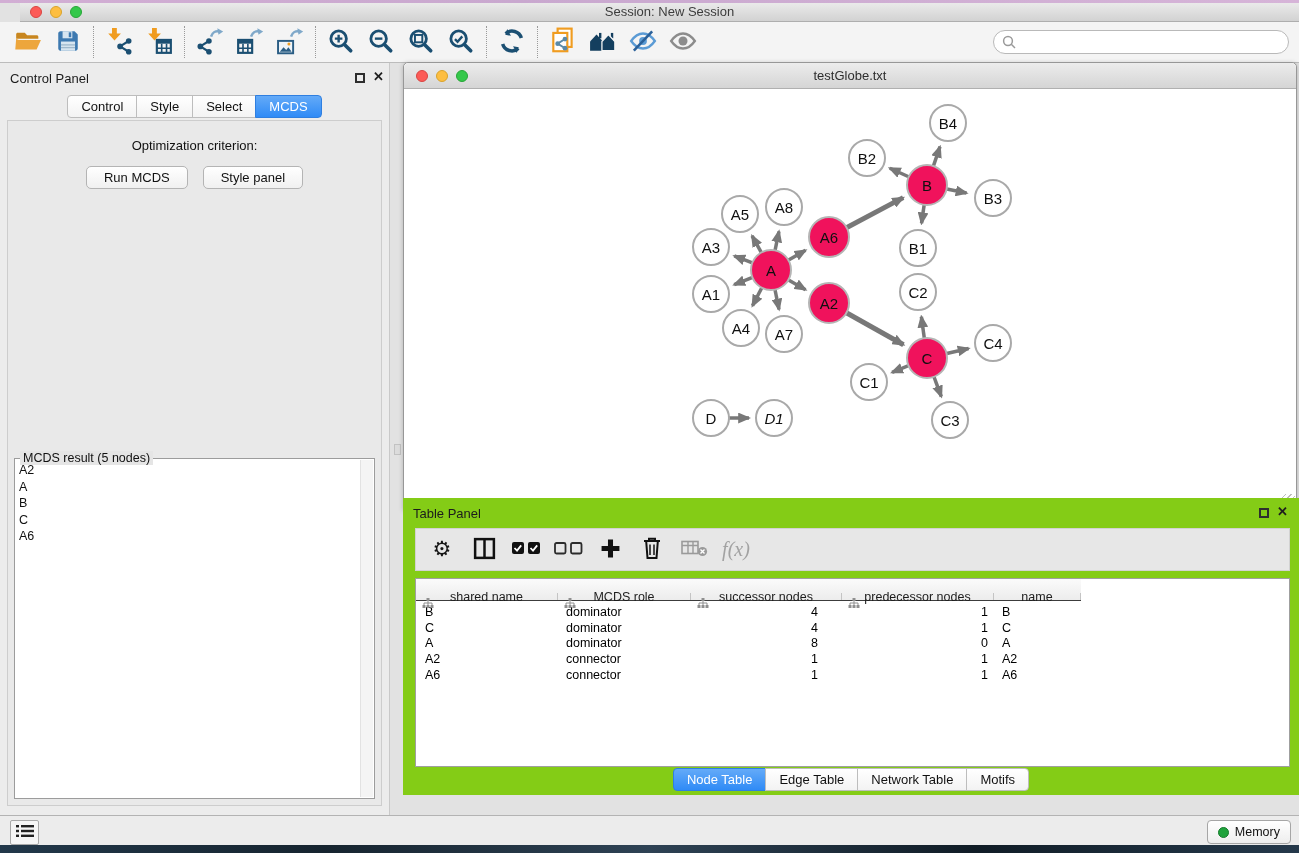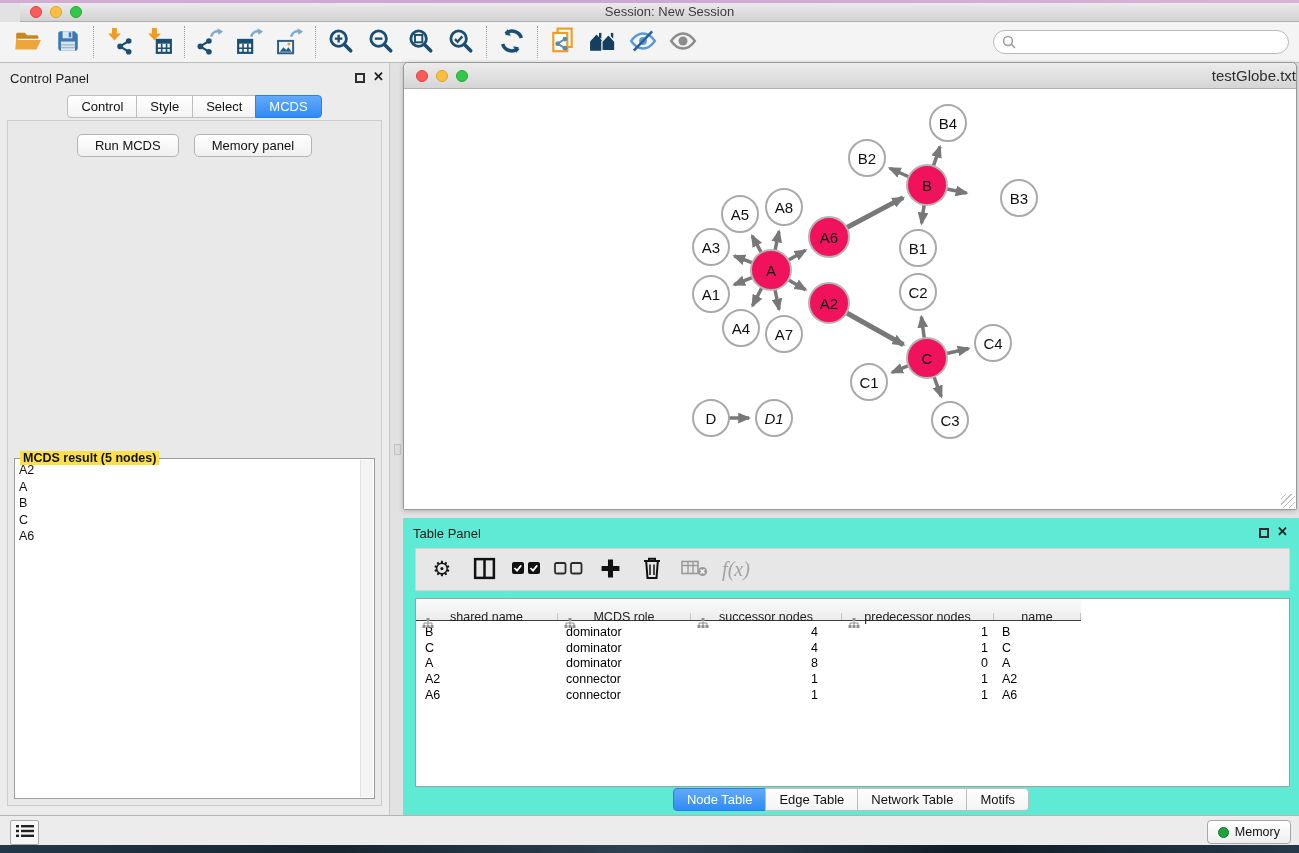--- a/index.html
+++ b/index.html
@@ -46,39 +46,39 @@
   .cp-body{position:absolute;left:7px;right:7px;top:57px;bottom:9px;background:#e9e9e9;border:1px solid #cdcdcd;}
   .opt-label{text-align:center;margin-top:17px;font-size:13px;color:#111;}
   .select-box{width:312px;height:22px;margin:9px auto 0;background:#fff;border:1px solid #a6a6a6;border-radius:4px;display:flex;align-items:center;cursor:pointer;}
   .select-text{flex:1;font-size:13px;padding-left:9px;color:#111;white-space:nowrap;overflow:hidden;}
   .select-spinner{width:17px;height:22px;margin:-1px -1px -1px 0;border-radius:0 4px 4px 0;background:linear-gradient(#7fb9f9,#3e92f5);display:flex;flex-direction:column;align-items:center;justify-content:center;gap:2px;}
   .chev-up{width:0;height:0;border-left:4px solid transparent;border-right:4px solid transparent;border-bottom:5px solid #fff;}
   .chev-down{width:0;height:0;border-left:4px solid transparent;border-right:4px solid transparent;border-top:5px solid #fff;}
   .cp-buttons{display:flex;justify-content:center;gap:15px;margin-top:13px;}
   .mac-btn{font-size:13px;padding:3px 17px;background:linear-gradient(#ffffff,#f0f0f0);border:1px solid #b4b4b4;border-radius:5px;color:#111;cursor:pointer;font-family:"Liberation Sans",sans-serif;}
   .result-box{position:absolute;left:6px;right:6px;top:337px;bottom:6px;border:1px solid #9c9c9c;background:#fff;}
-  .result-legend{position:absolute;top:-8px;left:5px;background:#fde047;padding:0 3px;font-size:12.5px;color:#111;font-weight:bold;}
+  .result-legend{position:absolute;top:-8px;left:5px;background:#e5e5e5;padding:0 3px;font-size:12.5px;color:#111;}
   .result-scroll{position:absolute;top:1px;bottom:1px;right:1px;width:13px;background:#f4f4f4;border-left:1px solid #e2e2e2;cursor:pointer;}
   .result-list{position:absolute;inset:3px 16px 2px 4px;overflow:hidden;}
   .result-item{font-size:12.5px;line-height:16.5px;color:#111;cursor:pointer;}
 
   
   .network-window{position:absolute;left:403px;top:62px;width:894px;height:448px;background:#fff;border:1px solid #979797;border-radius:5px 5px 2px 2px;box-shadow:0 1px 5px rgba(0,0,0,.22);}
   .nw-titlebar{height:26px;background:linear-gradient(#ececec,#d5d5d5);border-bottom:1px solid #b0b0b0;border-radius:5px 5px 0 0;position:relative;}
   .nw-traffic{position:absolute;top:7px;left:12px;display:flex;gap:8px;}
-  .nw-title{text-align:right;font-size:15px;line-height:25px;color:#2e2e2e;}
+  .nw-title{text-align:center;font-size:13px;line-height:25px;color:#2e2e2e;}
   .nw-canvas{position:absolute;top:27px;left:0;right:0;bottom:0;background:#fff;overflow:hidden;}
   .nw-canvas svg{position:absolute;left:0;top:0;}
   .gnode{position:absolute;border-radius:50%;display:flex;align-items:center;justify-content:center;font-size:15px;color:#101010;background:#fff;border:2px solid #a9a9a9;cursor:pointer;}
   .gnode.mcds{background:#f0125c;border-color:#b5b5b5;}
   .resize-grip{position:absolute;right:1px;bottom:1px;width:14px;height:14px;cursor:nwse-resize;background:repeating-linear-gradient(135deg,transparent 0 3px,#bdbdbd 3px 4px);}
   .divider-grip{position:absolute;left:394px;top:444px;width:7px;height:11px;background:#dcdcdc;border:1px solid #c2c2c2;cursor:col-resize;}
 
   
-  .table-panel{position:absolute;left:403px;top:518px;width:896px;height:297px;background:#5eead4;}
+  .table-panel{position:absolute;left:403px;top:498px;width:896px;height:297px;background:#84cc16;}
   .tp-float{right:30px;} .tp-close{right:11px;}
   .tp-toolbar{position:absolute;left:12px;top:30px;width:875px;height:43px;background:#e7e7e7;border:1px solid #d2d2d2;display:flex;align-items:center;gap:6px;padding:0 8px;}
   .tpt-btn{height:36px;min-width:36px;display:flex;align-items:center;justify-content:center;background:none;border:none;cursor:pointer;}
   .tpt-btn .gear-glyph{font-size:21px;line-height:21px;color:#161616;font-family:"DejaVu Sans",sans-serif;}
   .fx-glyph{font-family:"Liberation Serif",serif;font-style:italic;font-size:20px;color:#a2a2a2;}
   .data-table{position:absolute;left:12px;top:80px;width:875px;height:189px;background:#fff;border:1px solid #9f9f9f;overflow:hidden;}
   .thead{display:flex;height:22px;border-bottom:1px solid #3c3c3c;background:linear-gradient(#fbfbfb,#ececec);width:665px;}
   .th{position:relative;display:flex;align-items:center;justify-content:center;font-size:12.5px;color:#1d1d1d;border-right:1px solid #c4c4c4;cursor:pointer;margin-top:14px;}
   .th .hier{position:absolute;left:6px;top:5px;}
   .tbody{padding-top:3px;}
@@ -266,23 +266,24 @@
   <div class="panel-title">Control Panel</div>
   <button class="float-btn cp-float"></button>
   <button class="close-btn cp-close">✕</button>
   <div class="cp-tabs" id="cp-tabs">
       <button class="seg-tab">Control</button>
       <button class="seg-tab">Style</button>
       <button class="seg-tab">Select</button>
       <button class="seg-tab selected">MCDS</button>
     </div>
   <div class="cp-body">
+    <div class="opt-label">Optimization criterion:</div>
     <div class="cp-buttons">
       <button class="mac-btn">Run MCDS</button>
-      <button class="mac-btn">Memory panel</button>
+      <button class="mac-btn">Style panel</button>
     </div>
     <div class="result-box">
       <div class="result-legend">MCDS result (5 nodes)</div>
       <div class="result-list" id="result-list">
           <div class="result-item">A2</div>
           <div class="result-item">A</div>
           <div class="result-item">B</div>
           <div class="result-item">C</div>
           <div class="result-item">A6</div>
         </div>
@@ -334,21 +335,21 @@
       <div class="gnode mcds" style="left: 404px; top: 192px; width: 42px; height: 42px;">A2</div>
       <div class="gnode" style="left: 288px; top: 138px; width: 38px; height: 38px;">A3</div>
       <div class="gnode" style="left: 318px; top: 219px; width: 38px; height: 38px;">A4</div>
       <div class="gnode" style="left: 317px; top: 105px; width: 38px; height: 38px;">A5</div>
       <div class="gnode mcds" style="left: 404px; top: 126px; width: 42px; height: 42px;">A6</div>
       <div class="gnode" style="left: 361px; top: 225px; width: 38px; height: 38px;">A7</div>
       <div class="gnode" style="left: 361px; top: 98px; width: 38px; height: 38px;">A8</div>
       <div class="gnode mcds" style="left: 502px; top: 74px; width: 42px; height: 42px;">B</div>
       <div class="gnode" style="left: 495px; top: 139px; width: 38px; height: 38px;">B1</div>
       <div class="gnode" style="left: 444px; top: 49px; width: 38px; height: 38px;">B2</div>
-      <div class="gnode" style="left: 596px; top: 89px; width: 38px; height: 38px;">B3</div>
+      <div class="gnode" style="left: 570px; top: 89px; width: 38px; height: 38px;">B3</div>
       <div class="gnode" style="left: 525px; top: 14px; width: 38px; height: 38px;">B4</div>
       <div class="gnode mcds" style="left: 502px; top: 247px; width: 42px; height: 42px;">C</div>
       <div class="gnode" style="left: 446px; top: 273px; width: 38px; height: 38px;">C1</div>
       <div class="gnode" style="left: 495px; top: 183px; width: 38px; height: 38px;">C2</div>
       <div class="gnode" style="left: 527px; top: 311px; width: 38px; height: 38px;">C3</div>
       <div class="gnode" style="left: 570px; top: 234px; width: 38px; height: 38px;">C4</div>
       <div class="gnode" style="left: 288px; top: 309px; width: 38px; height: 38px;">D</div>
       <div class="gnode" style="left: 351px; top: 309px; width: 38px; height: 38px; font-style: italic;">D1</div>
     </div>
   <div class="resize-grip"></div>

